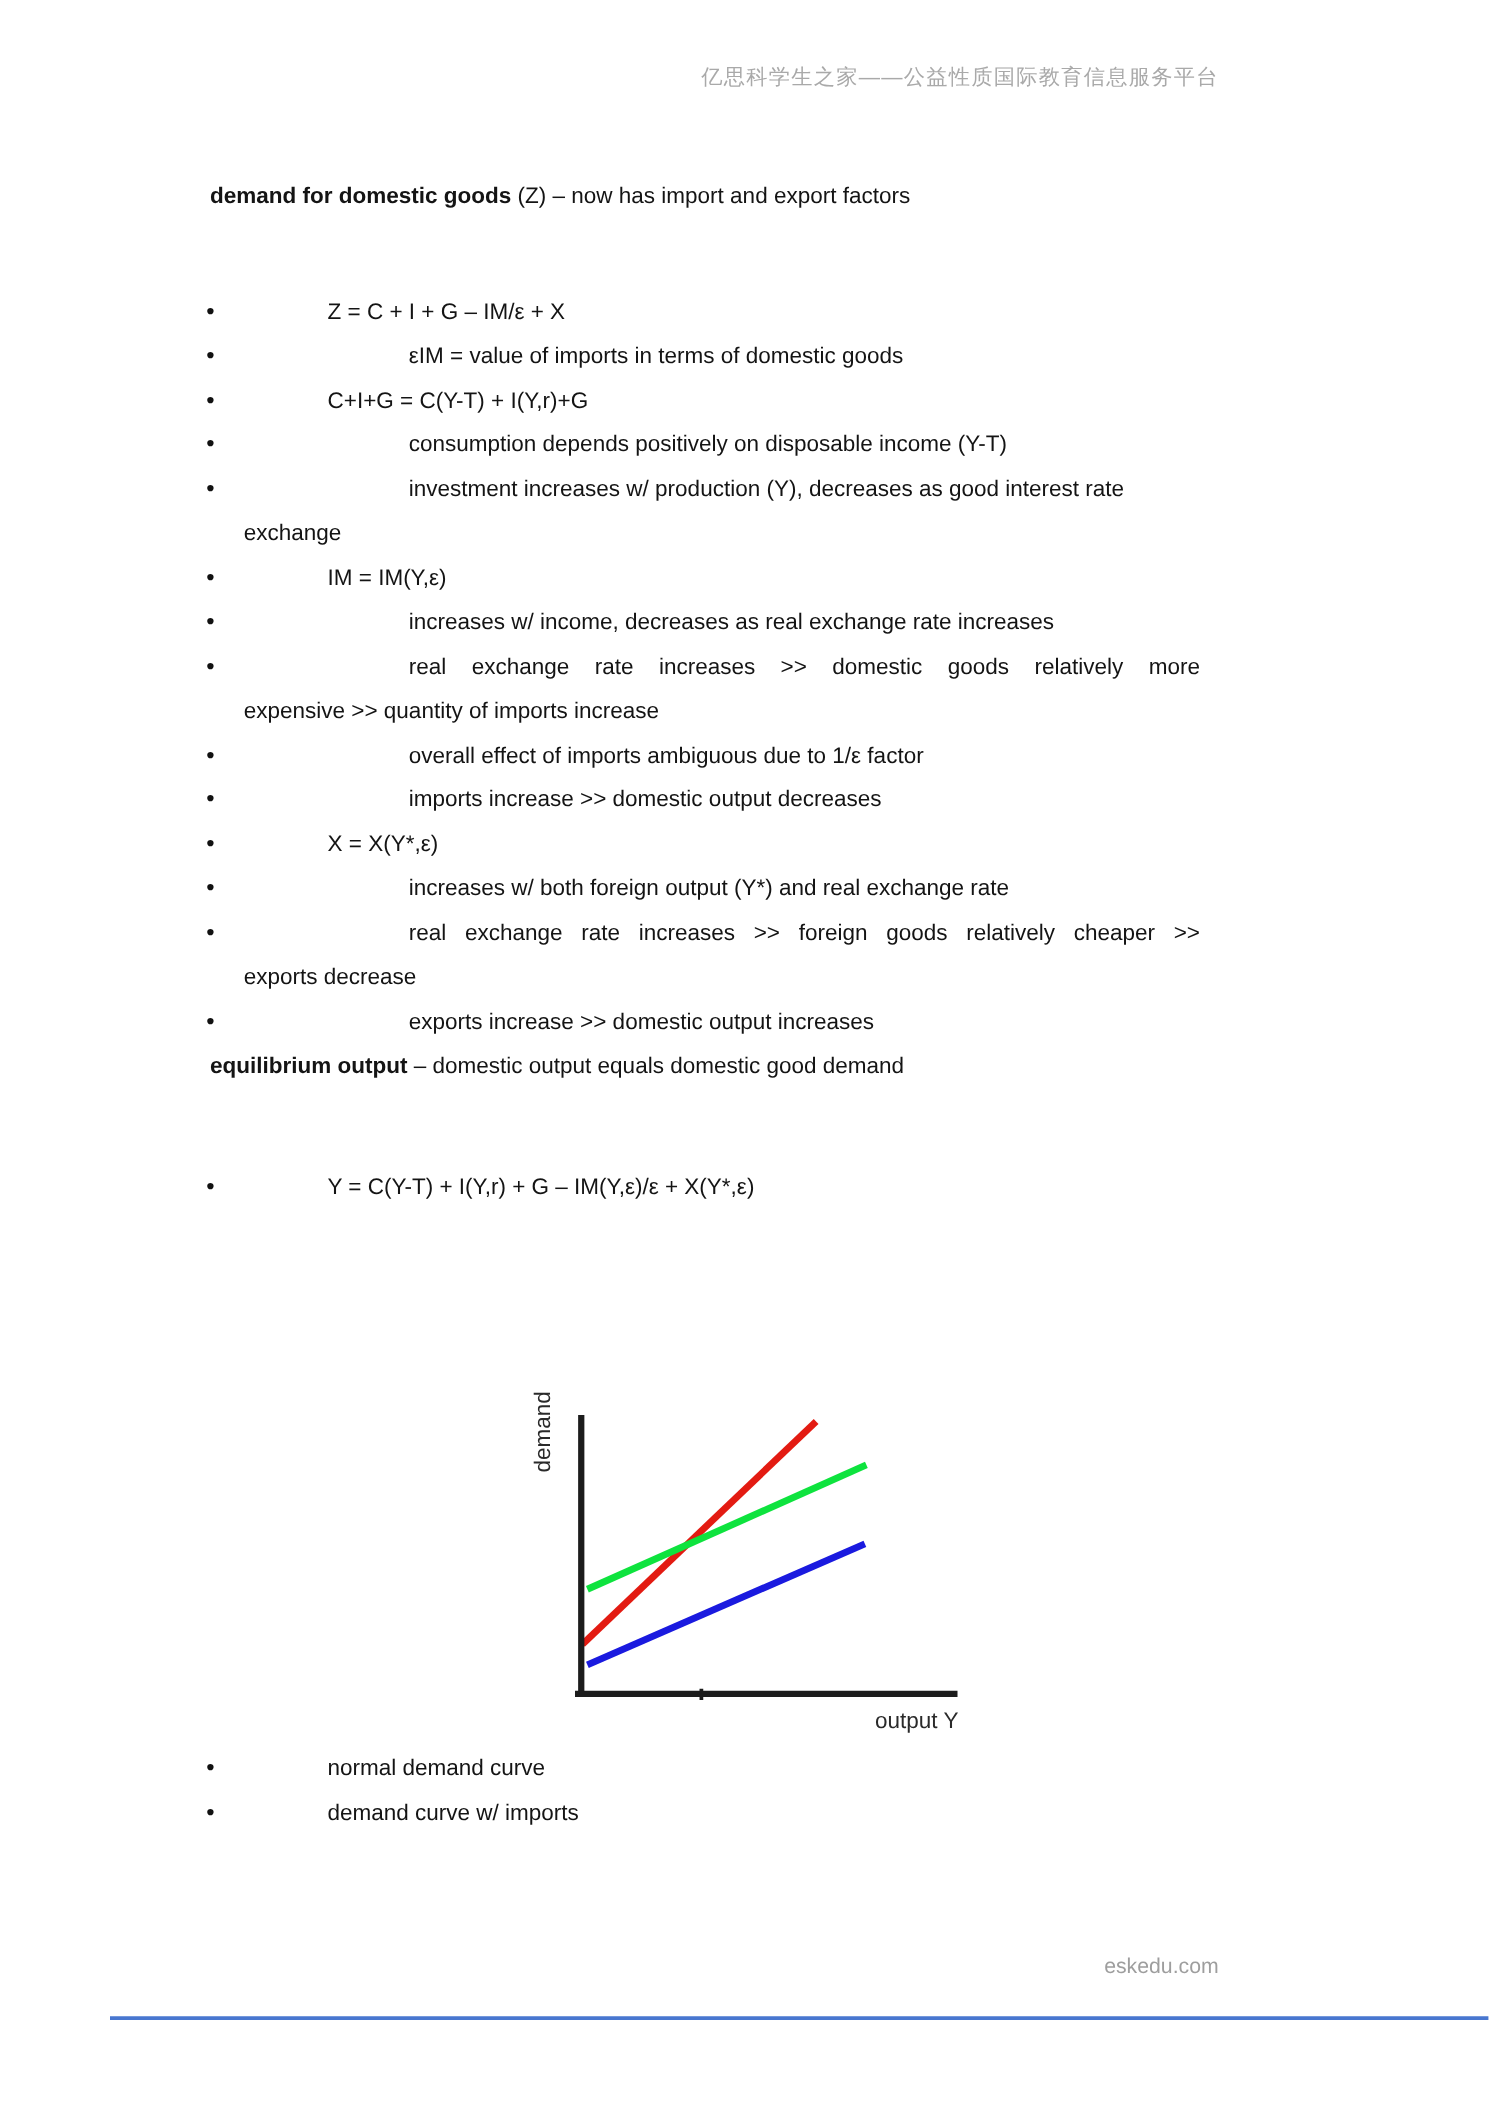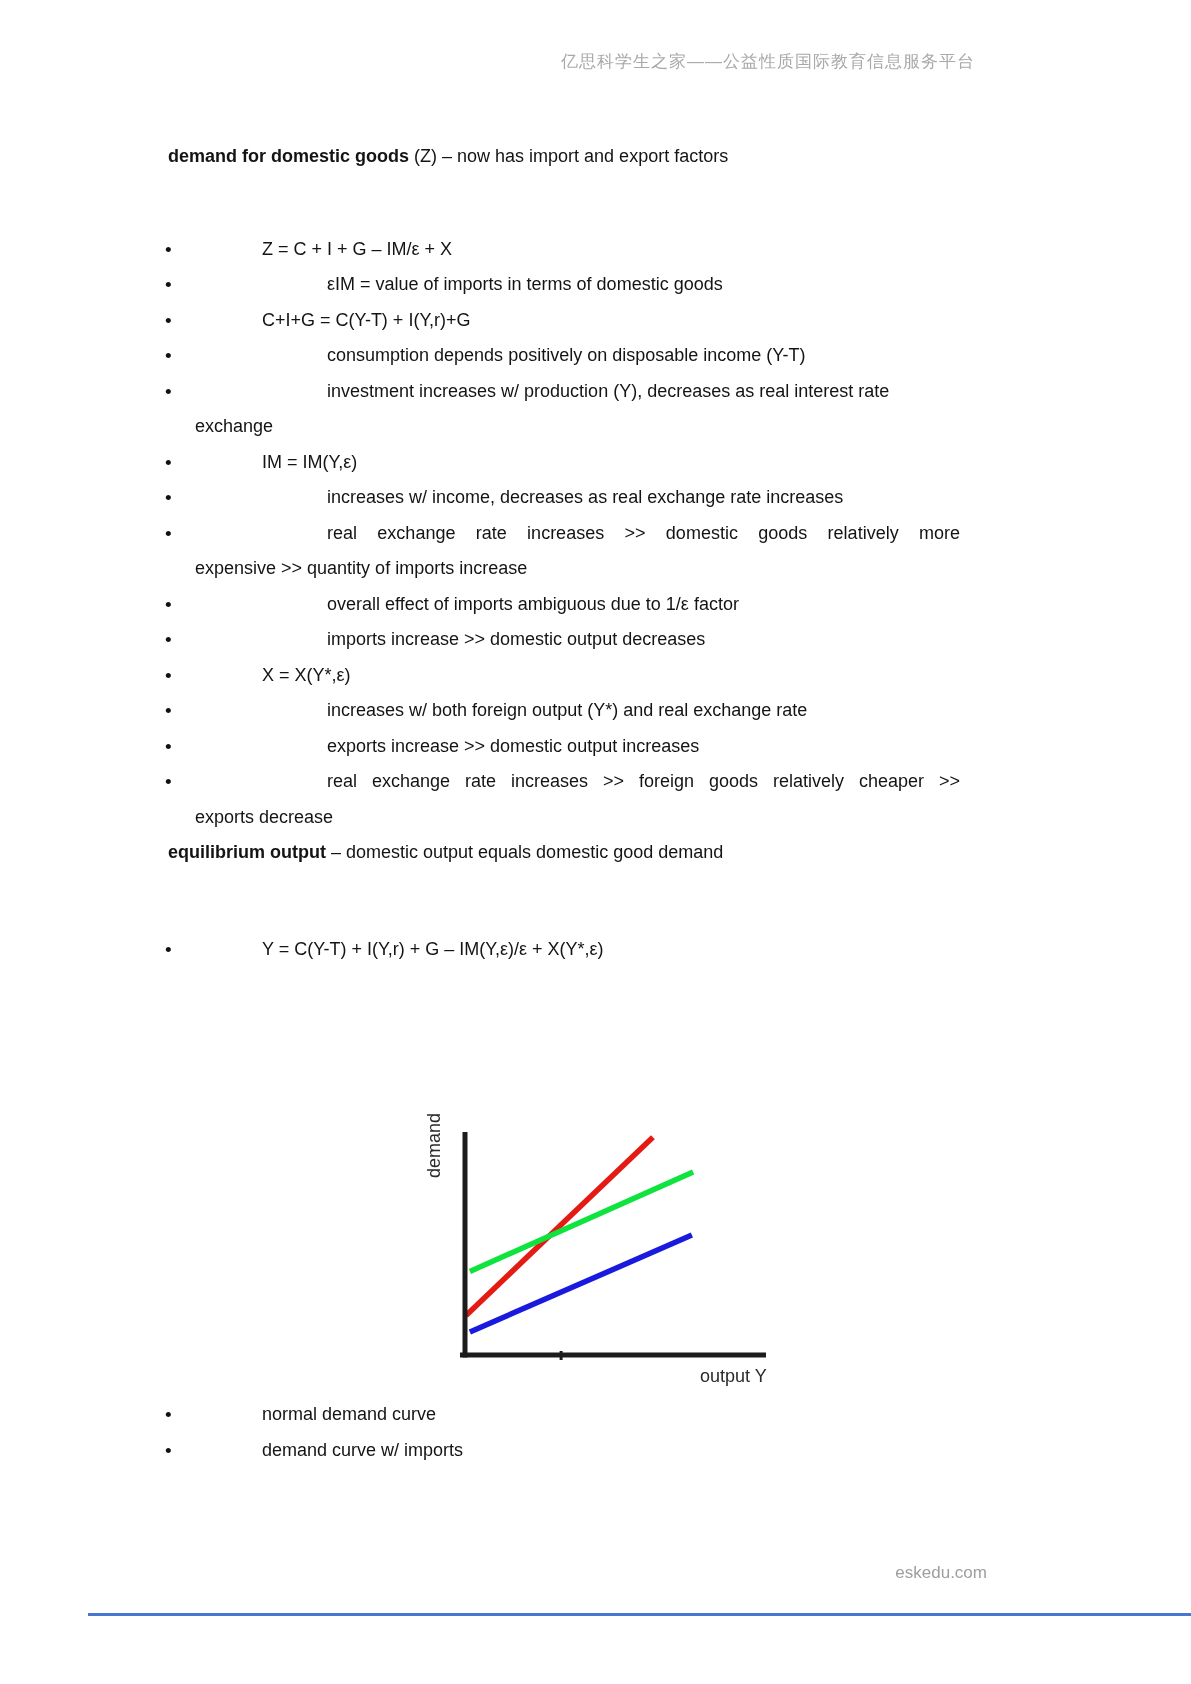--- a/index.html
+++ b/index.html
@@ -32,21 +32,21 @@
   .bl.eq{padding-left:67px;}
   .bl.desc{padding-left:132px;}
   .j{text-align:justify;text-align-last:justify;}
   .gap61{height:61px;}
   .spacer-chart{height:430px;}
   .chart-abs{position:absolute;left:388px;top:1090px;width:400px;height:310px;}
   .chart-abs svg{display:block;}
   .axis{stroke-width:5;fill:none;}
   .axis-label{font-size:18px;fill:#2a2a2a;font-family:"Liberation Sans", sans-serif;}
   .footer{
-    position:absolute;top:1563px;right:204px;
+    position:absolute;top:1563px;right:216px;
     font-size:17px;color:#9e9e9e;
   }
   .bottom-rule{
     position:absolute;left:88px;right:0;bottom:0;height:3px;
     background:#4877d0;
   }
 </style>
 </head>
 <body>
 
@@ -64,21 +64,21 @@
     <div class="bullet">
         <div class="bl desc">εIM = value of imports in terms of domestic goods</div>
       </div>
     <div class="bullet">
         <div class="bl eq">C+I+G = C(Y-T) + I(Y,r)+G</div>
       </div>
     <div class="bullet">
         <div class="bl desc">consumption depends positively on disposable income (Y-T)</div>
       </div>
     <div class="bullet">
-      <div class="bl desc">investment increases w/ production (Y), decreases as real interest rate</div>
+      <div class="bl desc">investment increases w/ production (Y), decreases as good interest rate</div>
       <div class="bl">exchange</div>
     </div>
     <div class="bullet">
         <div class="bl eq">IM = IM(Y,ε)</div>
       </div>
     <div class="bullet">
         <div class="bl desc">increases w/ income, decreases as real exchange rate increases</div>
       </div>
     <div class="bullet">
       <div class="bl desc j">real exchange rate increases &gt;&gt; domestic goods relatively more</div>
@@ -90,26 +90,26 @@
     <div class="bullet">
         <div class="bl desc">imports increase &gt;&gt; domestic output decreases</div>
       </div>
     <div class="bullet">
         <div class="bl eq">X = X(Y*,ε)</div>
       </div>
     <div class="bullet">
         <div class="bl desc">increases w/ both foreign output (Y*) and real exchange rate</div>
       </div>
     <div class="bullet">
-        <div class="bl desc">exports increase &gt;&gt; domestic output increases</div>
-      </div>
-    <div class="bullet">
       <div class="bl desc j">real exchange rate increases &gt;&gt; foreign goods relatively cheaper &gt;&gt;</div>
       <div class="bl">exports decrease</div>
     </div>
+    <div class="bullet">
+        <div class="bl desc">exports increase &gt;&gt; domestic output increases</div>
+      </div>
 
     <div class="para"><span class="b">equilibrium output</span><span> – domestic output equals domestic good demand</span></div>
 
     <div class="gap61"></div>
 
     <div class="bullet">
         <div class="bl eq">Y = C(Y-T) + I(Y,r) + G – IM(Y,ε)/ε + X(Y*,ε)</div>
       </div>
 
     <div class="spacer-chart"></div>

